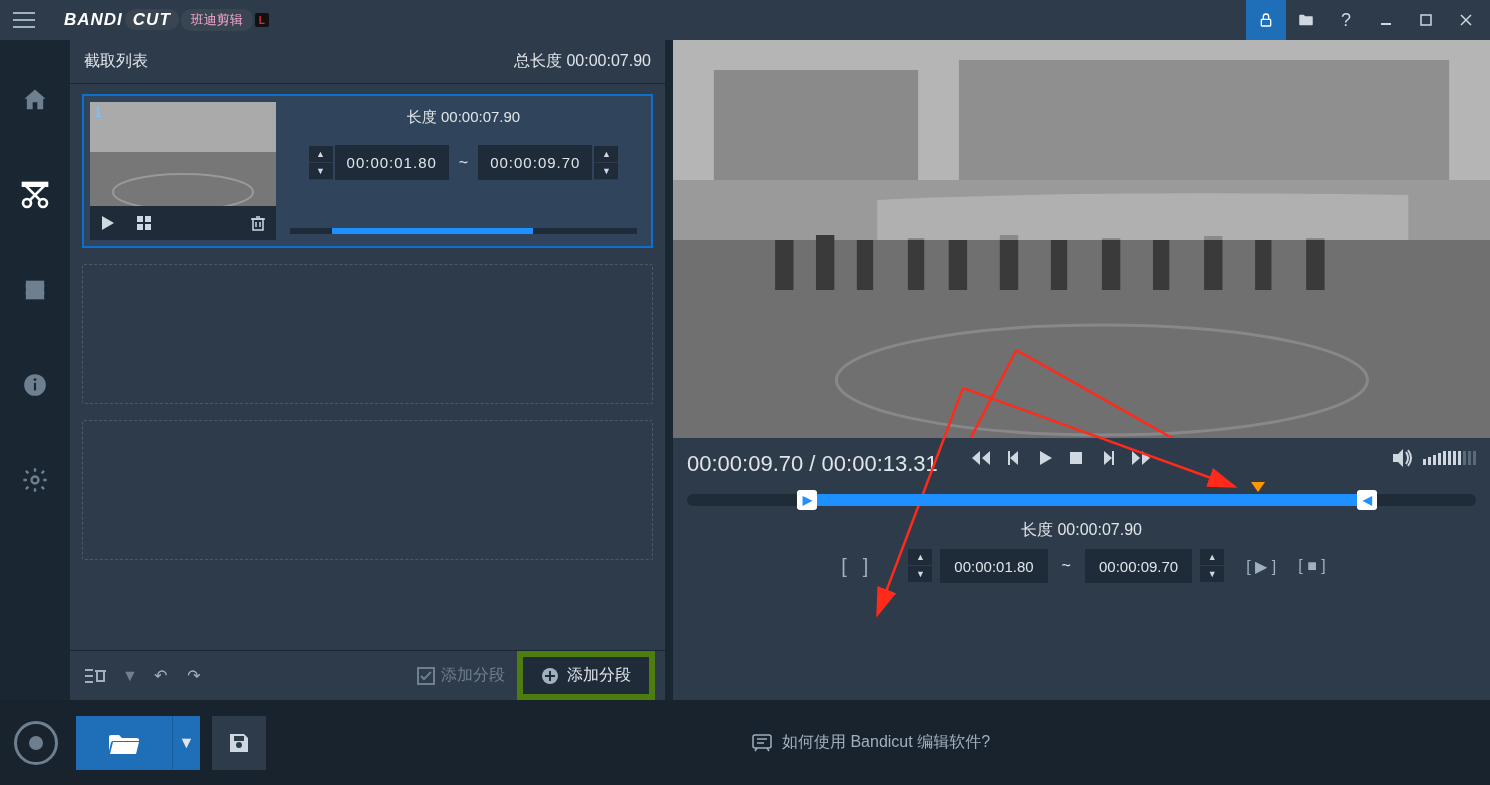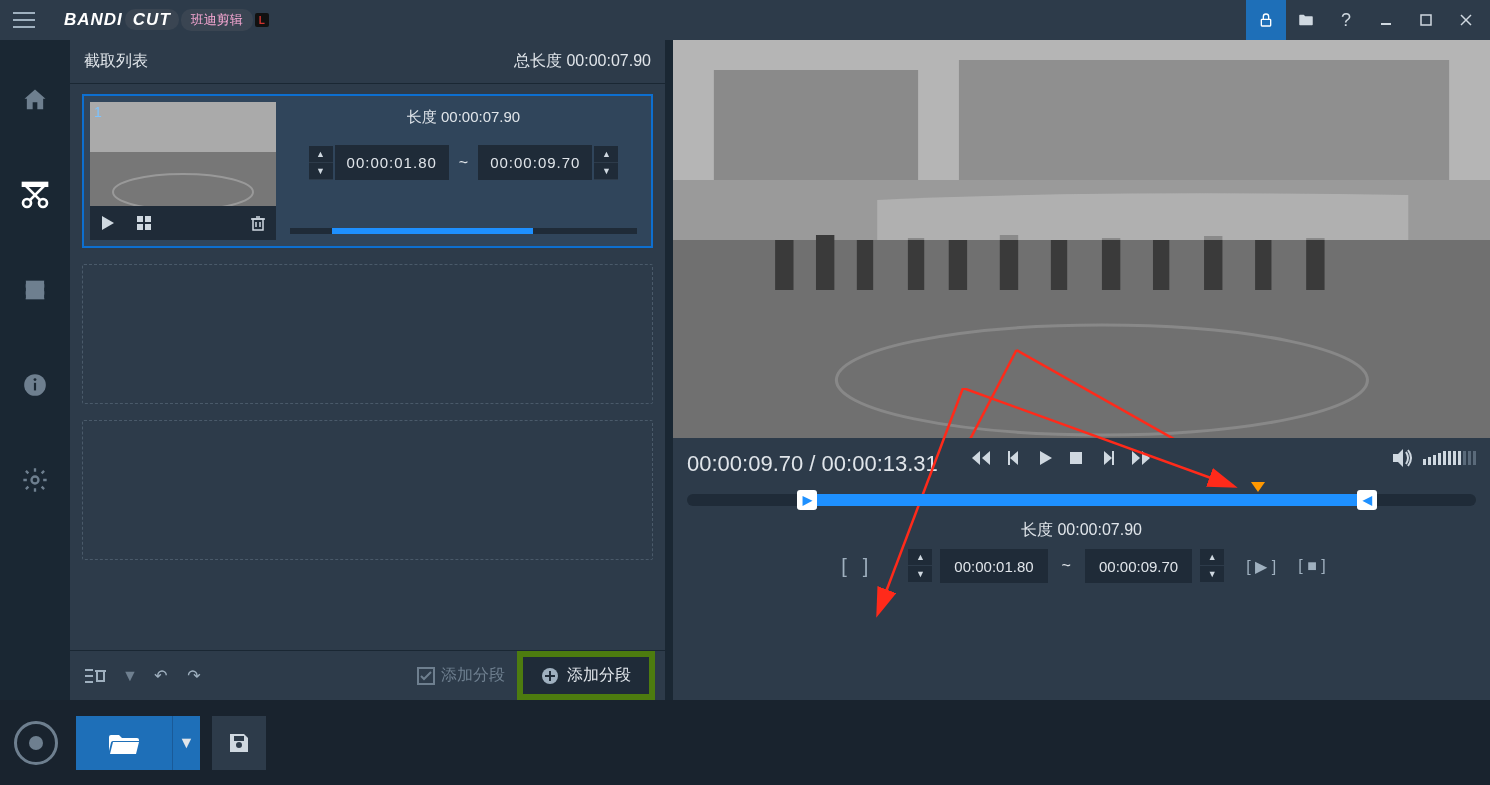--- a/index.html
+++ b/index.html
@@ -433,13 +433,22 @@
           <path d="M6 13h26l-3 12H3l3-12z" fill="#fff"></path>
         </svg>
       </div>
     <div class="open-drop">▼</div>
   </div>
   <div class="save-btn">
       <svg width="24" height="24" viewBox="0 0 24 24" fill="#cfd8e0">
         <path d="M3 3h14l4 4v14H3V3zm4 2v5h10V5H7zm2 9a3 3 0 106 0 3 3 0 00-6 0z"></path>
       </svg>
     </div>
+  <div class="help-text">
+    <svg width="20" height="18" viewBox="0 0 20 18" fill="none" stroke="#9fb0bf" stroke-width="1.5">
+        <rect x="1" y="1" width="18" height="13" rx="2"></rect>
+        <path d="M5 14l-2 3M15 14l2 3"></path>
+        <line x1="5" y1="5" x2="15" y2="5"></line>
+        <line x1="5" y1="9" x2="12" y2="9"></line>
+      </svg>
+    <span>如何使用 Bandicut 编辑软件?</span>
+  </div>
 </div>
 
 </body></html>

